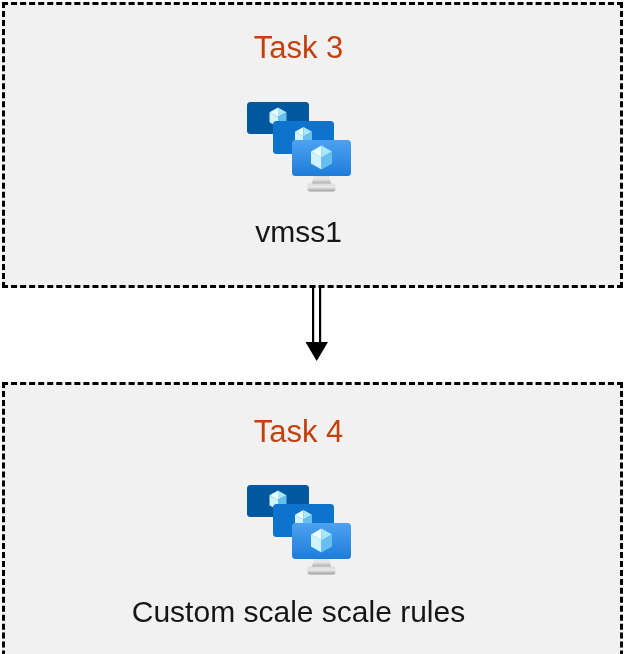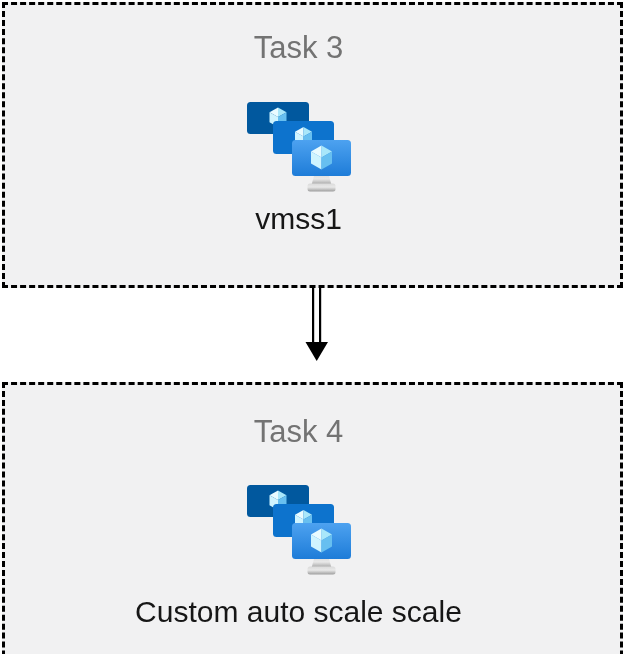--- a/index.html
+++ b/index.html
@@ -23,39 +23,39 @@
   #box-task3 { top: 2px;   height: 286px; }
   #box-task4 { top: 358px; height: 364px; margin-top: 24px; }
 
   .box-content {
     width: 100%; height: 100%;
     display: flex; flex-direction: column; align-items: center;
     transform: translateX(-14px);
   }
 
   .task-title {
-    color: #737373;
+    color: #c2410c;
     font-size: 31px;
     line-height: 38px;
     white-space: nowrap;
   }
   #box-task3 .task-title { margin-top: 24px; }
   #box-task4 .task-title { margin-top: 28px; }
 
   .vmss-icon { width: 104px; height: 90px; flex: 0 0 auto; }
   #box-task3 .vmss-icon { margin-top: 35px; }
   #box-task4 .vmss-icon { margin-top: 34px; }
 
   .task-line {
     color: #161616;
     font-size: 30px;
     line-height: 37px;
     white-space: nowrap;
   }
-  #box-task3 .task-line.first { margin-top: 8px; }
+  #box-task3 .task-line.first { margin-top: 21px; }
   #box-task4 .task-line.first { margin-top: 18px; }
 
   .connector {
     position: absolute;
     left: 301px;
     top: 286px;
     width: 32px;
     height: 75px;
   }
 
@@ -118,17 +118,17 @@
     <rect x="18" y="0" width="2.2" height="59" fill="#000000"></rect>
     <polygon points="4.5,56 27,56 15.7,75" fill="#000000"></polygon>
   </svg>
 
   <div class="task-box" id="box-task4">
     <div class="box-content">
       <div class="task-title">Task 4</div>
       <svg class="vmss-icon" viewBox="0 0 104 90">
         <use href="#vmss-symbol"></use>
       </svg>
-      <div class="task-line first">Custom auto scale scale</div>
+      <div class="task-line first">Custom scale scale rules</div>
     </div>
   </div>
 
 </div>
 
 </body></html>

